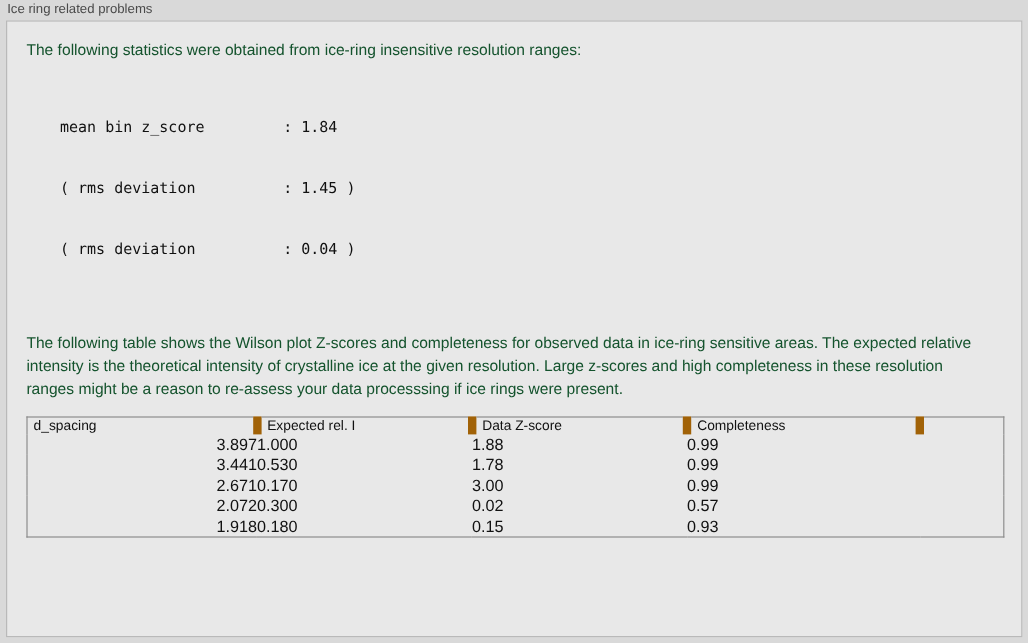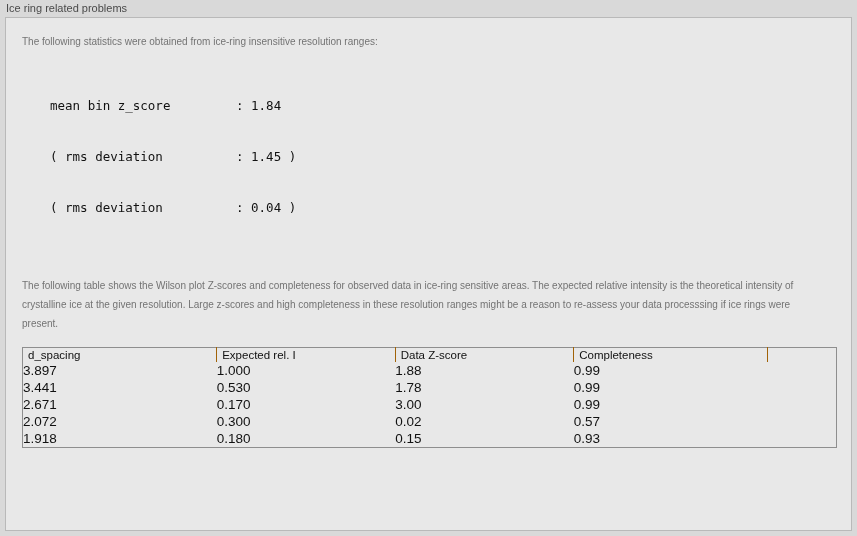--- a/index.html
+++ b/index.html
@@ -35,23 +35,23 @@
     left: 5px;
     top: 17px;
     width: 847px;
     height: 514px;
     background: #e8e8e8;
     border: 1px solid #b9b9b9;
     box-sizing: border-box;
     padding: 14px 16px 0 16px;
   }
   .para {
-    font-size: 10px;
+    font-size: 13px;
     line-height: 19px;
-    color: #737373;
+    color: #14532d;
     margin: 0 0 0 0;
   }
   .para.intro {
     margin-bottom: 12px;
   }
   .stats {
     font-family: "DejaVu Sans Mono", monospace;
     font-size: 12.5px;
     line-height: 17px;
     margin: 0 0 0 28px;
@@ -81,35 +81,35 @@
     margin-top: 14px;
     background: #e8e8e8;
     border: 1px solid #8e8e8e;
     table-layout: fixed;
   }
   table.icetable th {
     font-weight: normal;
     font-size: 11.5px;
     text-align: left;
     padding: 1px 0 1px 5px;
-    border-right: 1px solid #a16207;
+    border-right: 7px solid #a16207;
     color: #111;
     background: #e8e8e8;
   }
   table.icetable th.last {
     border-right: none;
   }
   table.icetable td {
     font-size: 13.5px;
     padding: 1px 0;
     color: #111;
     border: none;
   }
   table.icetable td.first {
-    text-align: left;
+    text-align: right;
   }
 </style>
 </head>
 <body>
 
 <div id="root">
 
   <div class="titlebar">
     <span>Ice ring related problems</span>
   </div>

